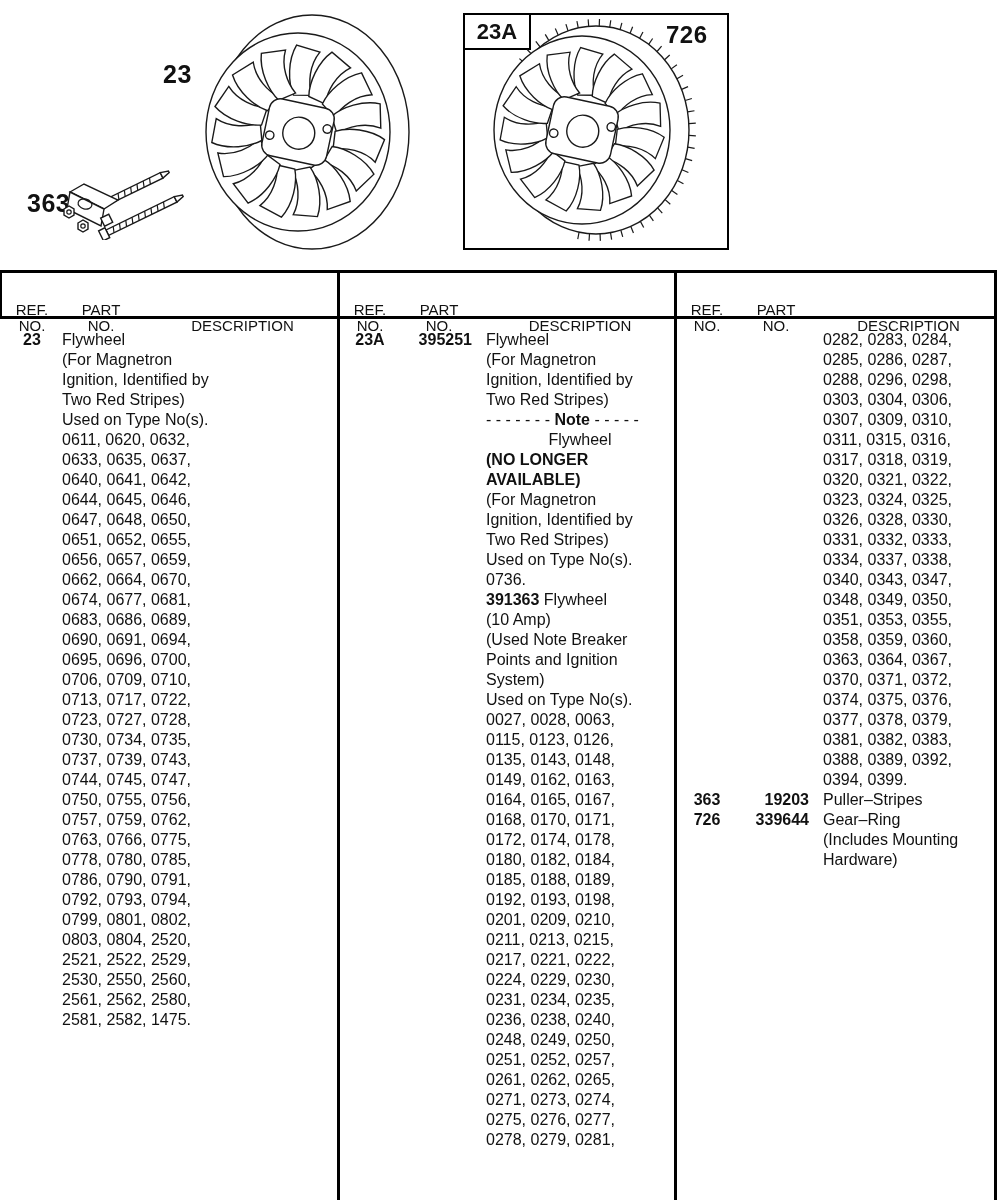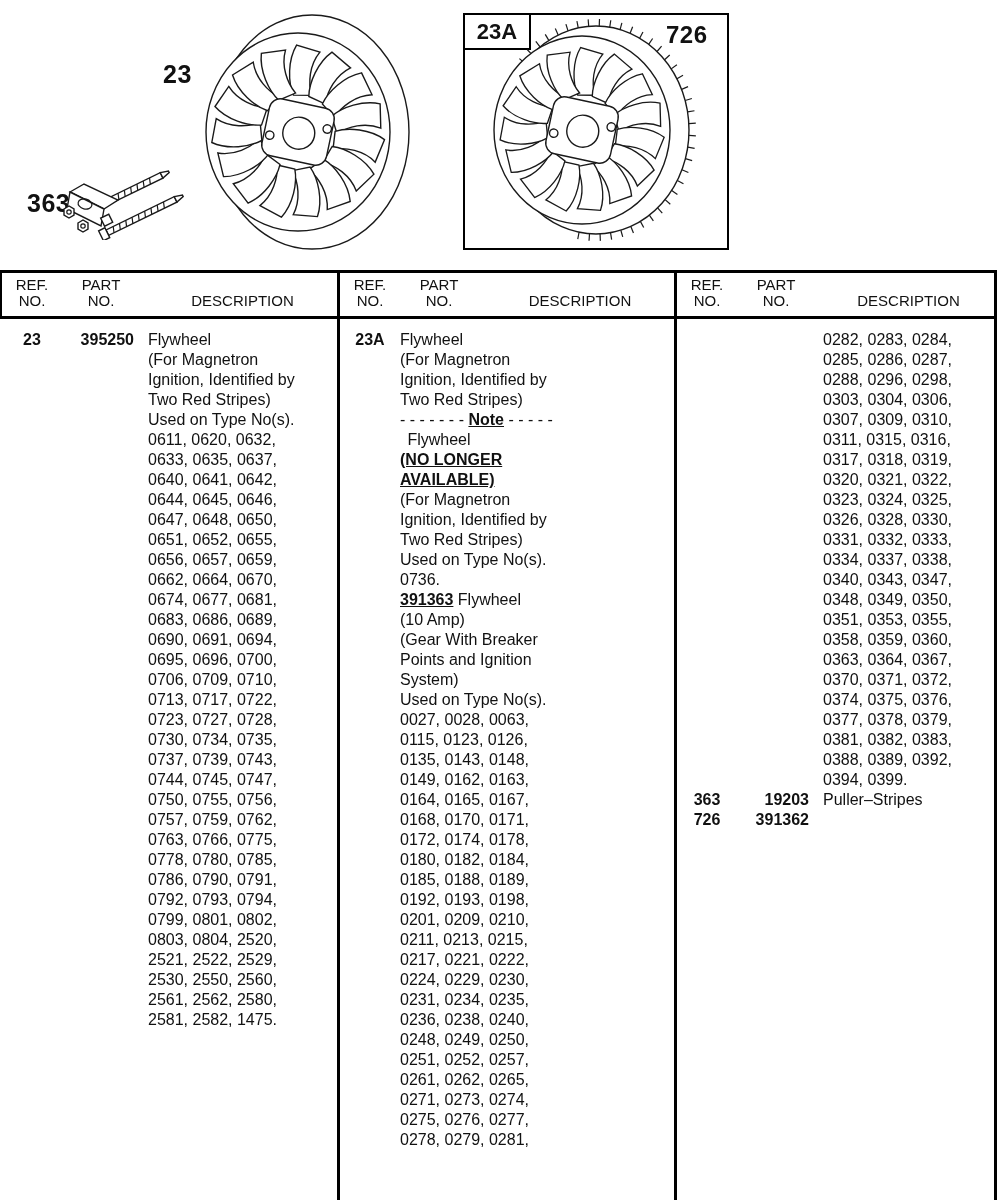--- a/index.html
+++ b/index.html
@@ -13,32 +13,32 @@
   svg .sf{fill:#fff;stroke:#1a1a1a;stroke-width:1.4;}
   svg .s{fill:none;stroke:#1a1a1a;stroke-width:1.2;}
   
   .hline{position:absolute;left:0;width:997px;height:3px;background:#000;}
   .vline{position:absolute;width:3px;background:#000;top:270px;height:930px;}
   .vstub{position:absolute;left:0;top:270px;width:2px;height:49px;background:#000;}
   
   .col-header{position:absolute;top:274px;height:42px;display:grid;
               grid-template-columns:44px 78px 1fr;column-gap:8px;padding-left:8px;box-sizing:border-box;
               font-size:15px;line-height:16px;padding-top:3px;}
-  .hcell{display:flex;flex-direction:column;align-items:center;justify-content:flex-start;}
+  .hcell{display:flex;flex-direction:column;align-items:center;justify-content:flex-start;margin-top:25px;}
   .hcell span{display:block;}
   .hdesc span:first-child{visibility:hidden;}
   
   .col{position:absolute;top:322px;padding-top:8px;box-sizing:border-box;font-size:16px;line-height:20px;}
   .entry{display:grid;grid-template-columns:44px 78px 1fr;column-gap:8px;padding-left:8px;}
   .cell.ref{text-align:center;font-weight:bold;}
   .cell.part{text-align:right;padding-right:6px;font-weight:bold;}
   .cell.desc{text-align:left;}
   .line{white-space:nowrap;}
   .line.center{text-align:center;white-space:normal;}
-  .b{font-weight:bold;text-decoration:underline;}
+  .b{font-weight:bold;}
 </style>
 </head>
 <body>
 
 <div class="page">
 
   <div class="fig-label" style="left:163px;top:60px;">23</div>
   <div class="fig-label" style="left:27px;top:189px;">363</div>
 
   <svg id="fw1" style="position:absolute;left:196px;top:6px;" width="220" height="250" viewBox="0 0 220 250">
@@ -210,21 +210,20 @@
       </div>
     <div class="hcell hdesc">
       <span>.</span>
         <span>DESCRIPTION</span>
       </div>
   </div>
 
   <div class="col" style="left:2px;width:335px;">
       <div class="entry">
         <div class="cell ref">23</div>
-        <div class="cell part">395250</div>
         <div class="cell desc">
           <div class="line">Flywheel</div>
           <div class="line">(For Magnetron</div>
           <div class="line">Ignition, Identified by</div>
           <div class="line">Two Red Stripes)</div>
           <div class="line">Used on Type No(s).</div>
           <div class="line">0611, 0620, 0632,</div>
           <div class="line">0633, 0635, 0637,</div>
           <div class="line">0640, 0641, 0642,</div>
           <div class="line">0644, 0645, 0646,</div>
@@ -253,37 +252,38 @@
           <div class="line">2521, 2522, 2529,</div>
           <div class="line">2530, 2550, 2560,</div>
           <div class="line">2561, 2562, 2580,</div>
           <div class="line">2581, 2582, 1475.</div>
         </div>
       </div>
     </div>
   <div class="col" style="left:340px;width:334px;">
       <div class="entry">
         <div class="cell ref">23A</div>
+        <div class="cell part">395251</div>
         <div class="cell desc">
           <div class="line">Flywheel</div>
           <div class="line">(For Magnetron</div>
           <div class="line">Ignition, Identified by</div>
           <div class="line">Two Red Stripes)</div>
           <div class="line"><span>- - - - - - - </span><span class="b">Note</span><span> - - - - -</span></div>
           <div class="line center">Flywheel</div>
           <div class="line b">(NO LONGER</div>
           <div class="line b">AVAILABLE)</div>
           <div class="line">(For Magnetron</div>
           <div class="line">Ignition, Identified by</div>
           <div class="line">Two Red Stripes)</div>
           <div class="line">Used on Type No(s).</div>
           <div class="line">0736.</div>
           <div class="line"><span class="b">391363</span><span> Flywheel</span></div>
           <div class="line">(10 Amp)</div>
-          <div class="line">(Gear With Breaker</div>
+          <div class="line">(Used Note Breaker</div>
           <div class="line">Points and Ignition</div>
           <div class="line">System)</div>
           <div class="line">Used on Type No(s).</div>
           <div class="line">0027, 0028, 0063,</div>
           <div class="line">0115, 0123, 0126,</div>
           <div class="line">0135, 0143, 0148,</div>
           <div class="line">0149, 0162, 0163,</div>
           <div class="line">0164, 0165, 0167,</div>
           <div class="line">0168, 0170, 0171,</div>
           <div class="line">0172, 0174, 0178,</div>
@@ -337,17 +337,22 @@
       </div>
       <div class="entry">
         <div class="cell ref">363</div>
         <div class="cell part">19203</div>
         <div class="cell desc">
           <div class="line">Puller–Stripes</div>
         </div>
       </div>
       <div class="entry">
         <div class="cell ref">726</div>
-        <div class="cell part">391362</div>
+        <div class="cell part">339644</div>
+        <div class="cell desc">
+          <div class="line">Gear–Ring</div>
+          <div class="line">(Includes Mounting</div>
+          <div class="line">Hardware)</div>
+        </div>
       </div>
     </div>
 
 </div>
 
 </body></html>

